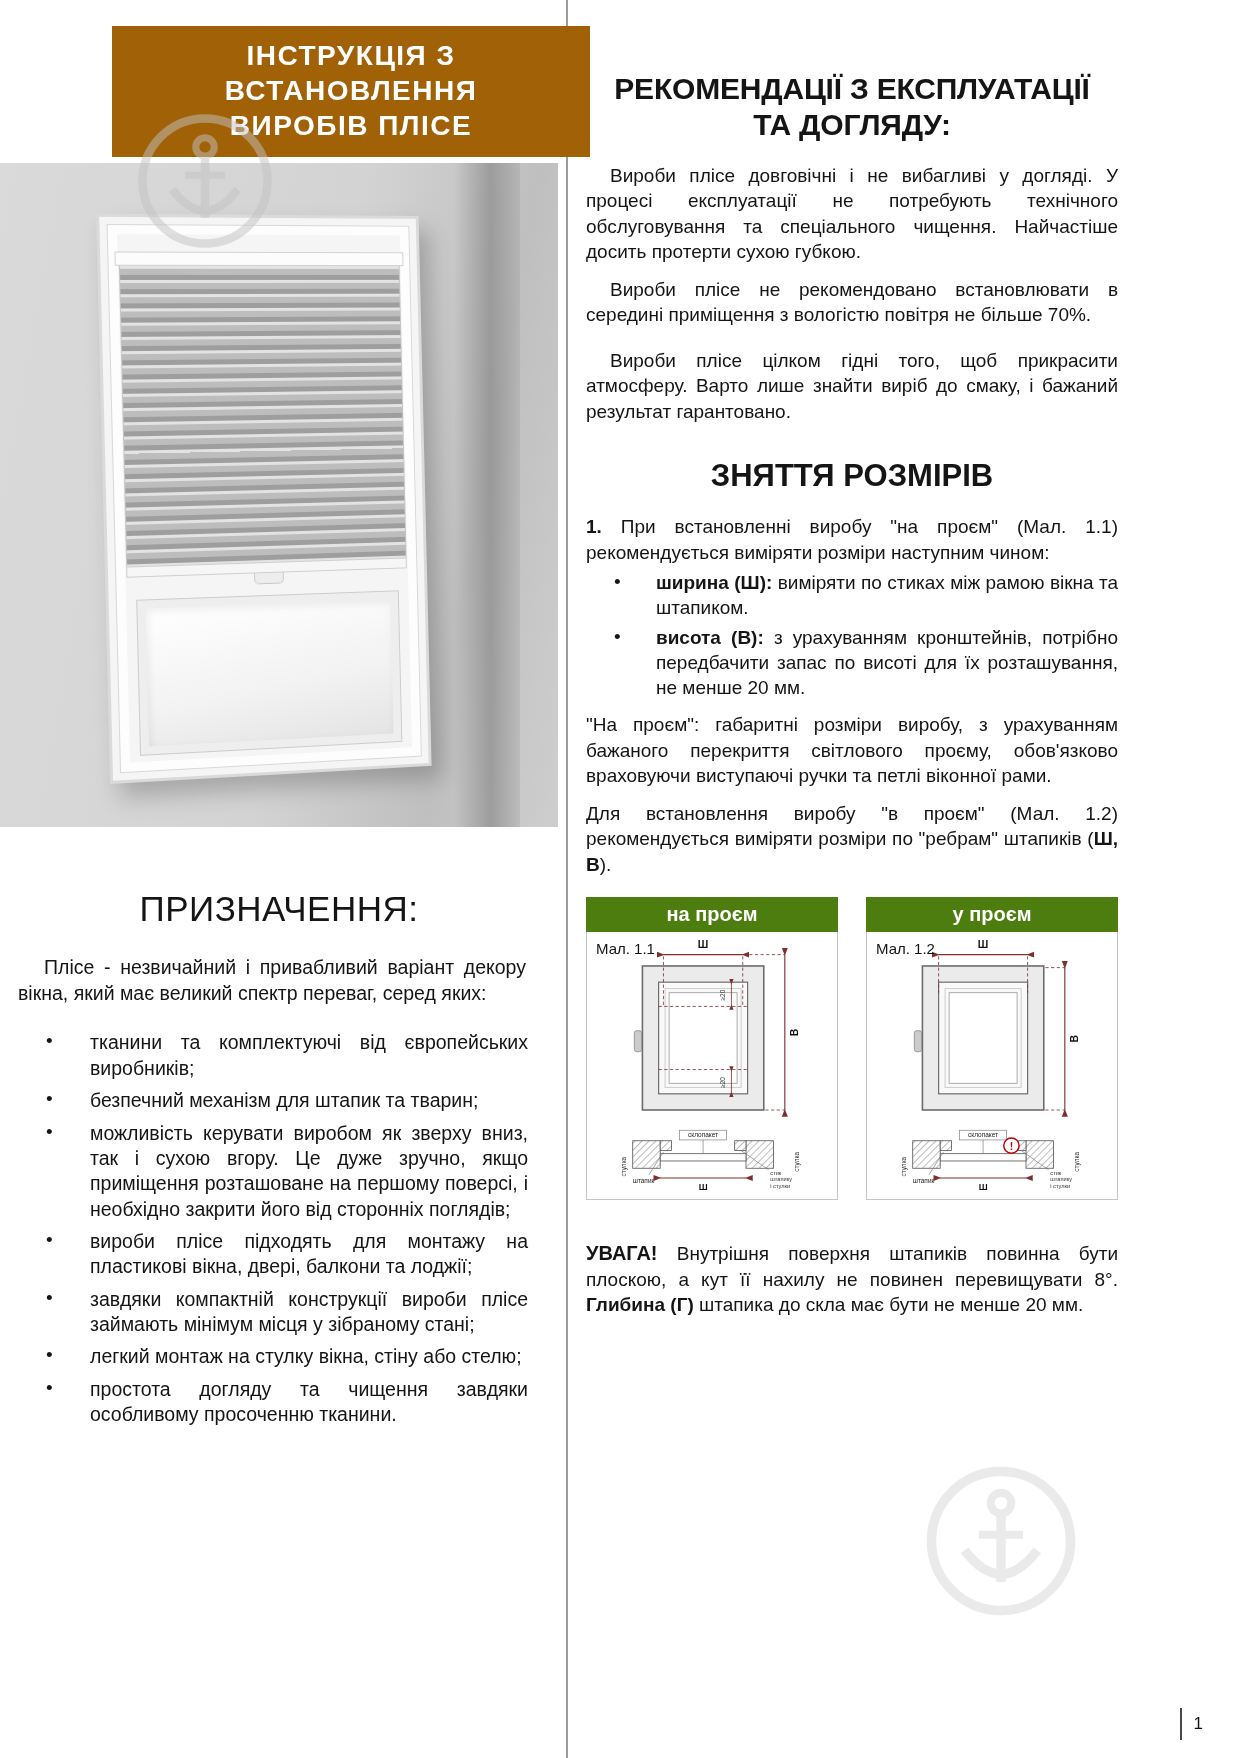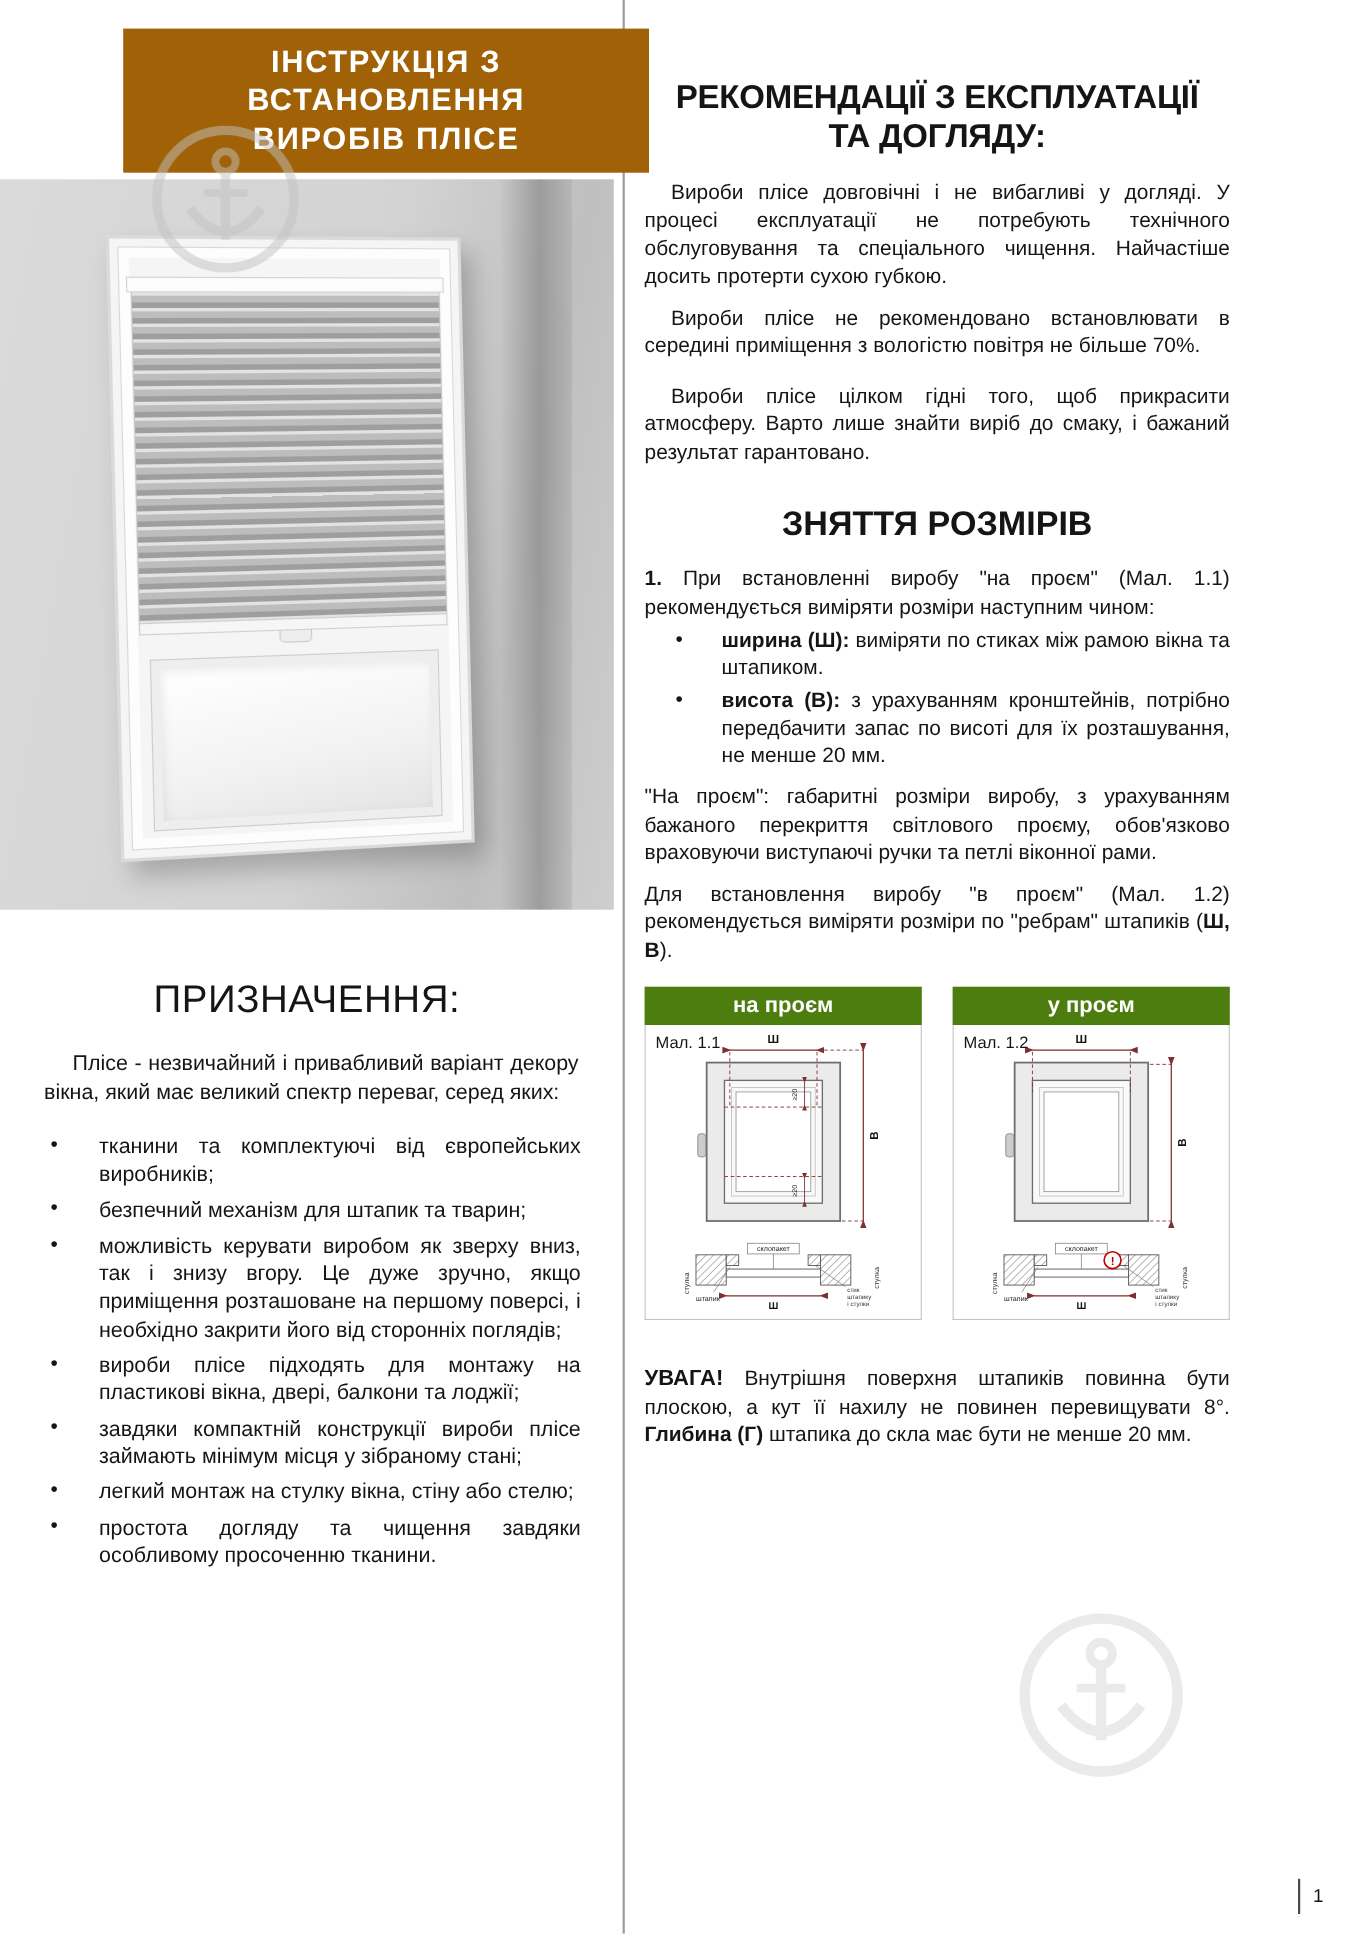--- a/index.html
+++ b/index.html
@@ -53,21 +53,21 @@
     background: #ededed; border: 1px solid #c8c8c8; border-top: none; border-radius: 0 0 5px 5px;
   }
   .glass {
     position: absolute; left: 28px; right: 28px; top: 378px; bottom: 24px;
     border: 8px solid #eeeeee; outline: 1px solid #cccccc;
     background: linear-gradient(170deg, #ffffff 0%, #f2f2f2 60%, #e4e4e4 100%);
     box-shadow: inset 2px 3px 8px rgba(0,0,0,.07);
   }
 
   .purpose-title { margin-top: 62px; text-align: center; font-size: 35px; font-weight: normal; letter-spacing: .5px; }
-  .lintro { margin: 26px 32px 0 40px; font-size: 19.5px; line-height: 1.32; text-align: justify; text-indent: 26px; }
+  .lintro { margin: 26px 32px 0 18px; font-size: 19.5px; line-height: 1.32; text-align: justify; text-indent: 26px; }
   .benefits { margin: 24px 30px 0 30px; list-style: none; }
   .benefits li { display: flex; margin-bottom: 7px; }
   .benefits .dot { flex: 0 0 60px; padding-left: 16px; font-size: 19px; }
   .benefits .btext { flex: 1; font-size: 19.5px; line-height: 1.3; text-align: justify; }
 
   
   .col-right { position: absolute; left: 586px; top: 0; width: 532px; margin-top: 35px; }
   .care-title { margin-top: 36px; text-align: center; font-weight: bold; font-size: 30px; line-height: 1.2; letter-spacing: -0.2px; }
   .jp { font-size: 19px; line-height: 1.34; text-align: justify; margin-top: 12px; }
   .ind { text-indent: 24px; }
@@ -140,21 +140,21 @@
       <li>
           <span class="dot">•</span>
           <span class="btext">тканини та комплектуючі від європейських виробників;</span>
         </li>
       <li>
           <span class="dot">•</span>
           <span class="btext">безпечний механізм для штапик та тварин;</span>
         </li>
       <li>
           <span class="dot">•</span>
-          <span class="btext">можливість керувати виробом як зверху вниз, так і знизу вгору. Це дуже зручно, якщо приміщення розташоване на першому поверсі, і необхідно закрити його від сторонніх поглядів;</span>
+          <span class="btext">можливість керувати виробом як зверху вниз, так і сухою вгору. Це дуже зручно, якщо приміщення розташоване на першому поверсі, і необхідно закрити його від сторонніх поглядів;</span>
         </li>
       <li>
           <span class="dot">•</span>
           <span class="btext">вироби плісе підходять для монтажу на пластикові вікна, двері, балкони та лоджії;</span>
         </li>
       <li>
           <span class="dot">•</span>
           <span class="btext">завдяки компактній конструкції вироби плісе займають мінімум місця у зібраному стані;</span>
         </li>
       <li>

